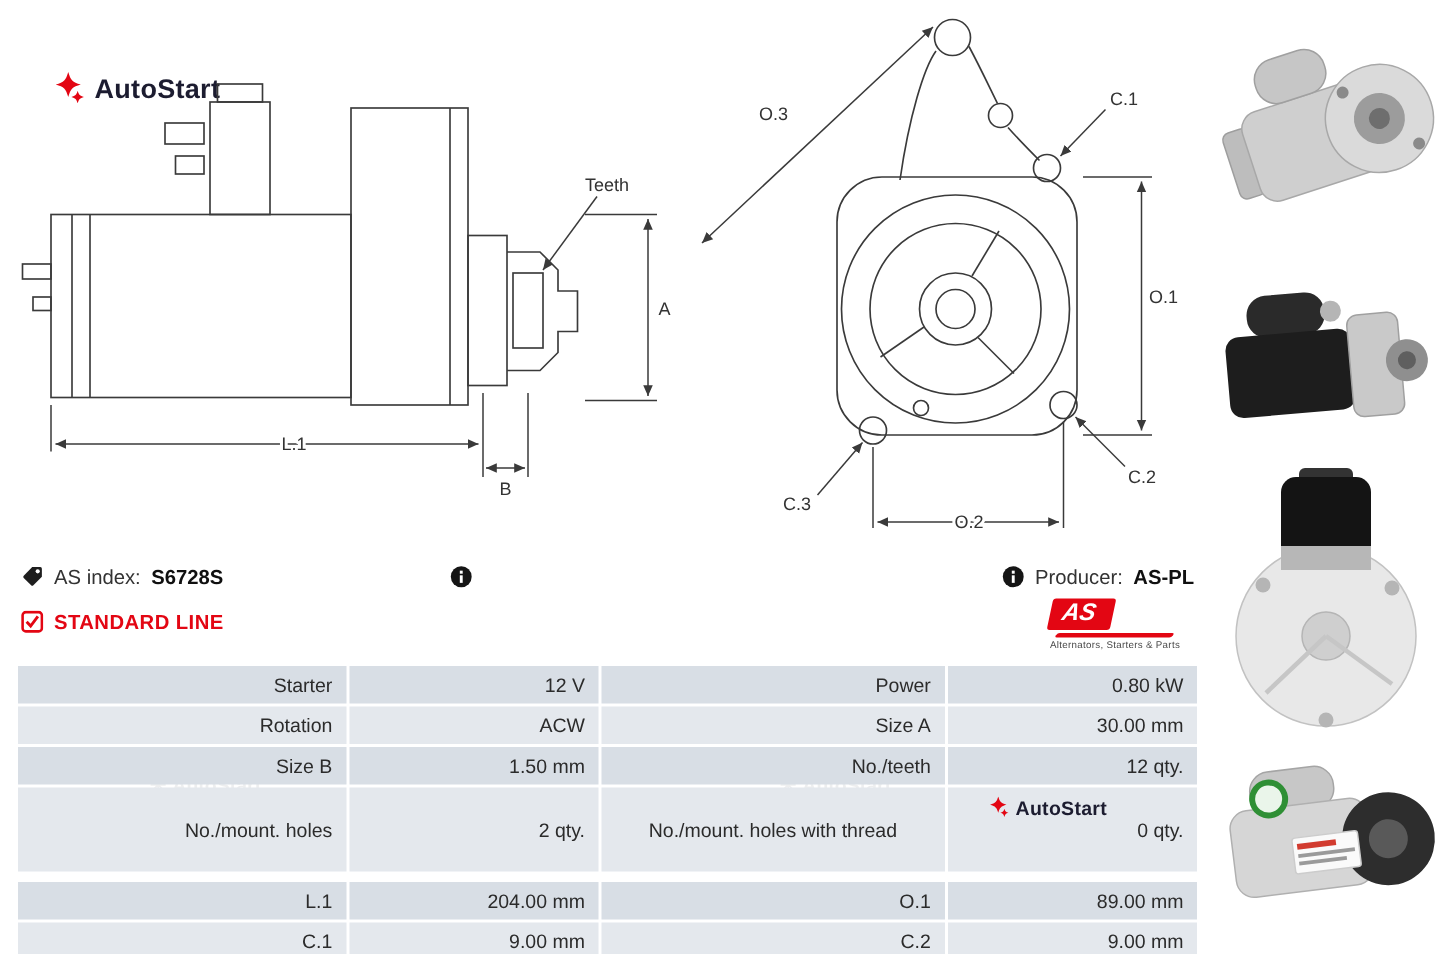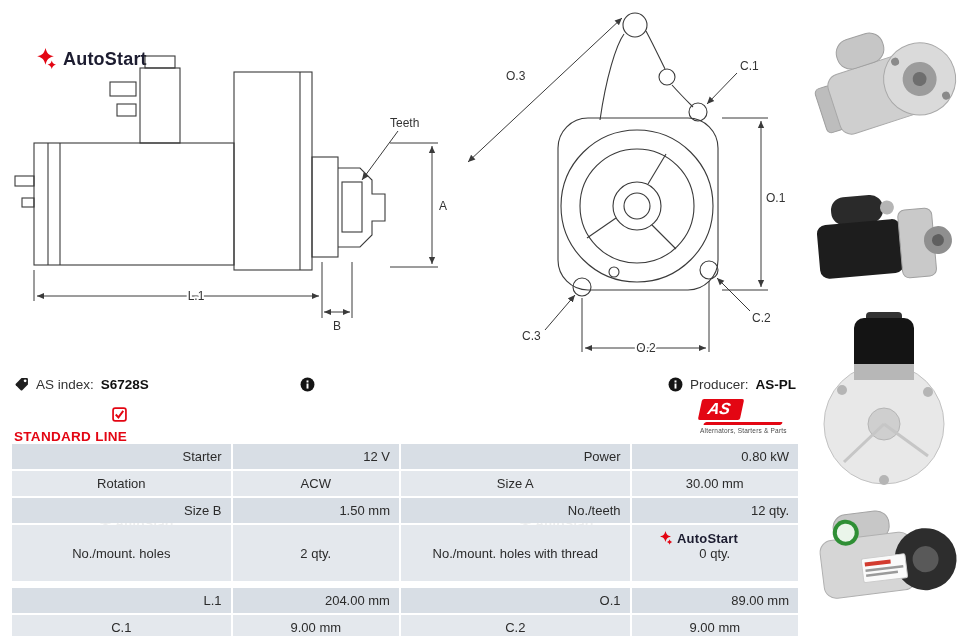--- a/index.html
+++ b/index.html
@@ -28,21 +28,21 @@
   .aspl { position:absolute; left:700px; top:399px; width:95px; text-align:left; }
   .aspl-flag { display:inline-block; background:#e30613; color:#fff; font-weight:bold; font-style:italic;
                font-size:16px; line-height:18px; padding:1px 12px 2px 8px; transform:skewX(-12deg); border-radius:2px; }
   .aspl-swoosh { width:78px; height:3px; background:#e30613; margin:2px 0 2px 4px; transform:skewX(-35deg); border-radius:2px; }
   .aspl-tag { font-size:6.5px; color:#4a4a4a; letter-spacing:.2px; }
 
   
   .specs { position:absolute; left:10px; top:442px; width:790px; border-collapse:separate; border-spacing:2px; table-layout:fixed; }
   .specs td { font-size:13px; color:#2b2b2b; text-align:right; padding:0 9px; height:25px; vertical-align:middle; }
   .specs tr.odd  td { background:#d8dee5; }
-  .specs tr.even td { background:#e4e8ed;text-align:center; }
+  .specs tr.even td { background:#e4e8ed; }
   .specs tr.tall td { height:56px; }
   .specs tr.spacer td { background:transparent; height:3px; padding:0; }
   .specs td.center { text-align:center;margin-left:13px; }
 
   
   .wm { position:absolute; font-size:13px; font-weight:bold; color:#5a636d; opacity:.10; display:flex; gap:4px; align-items:center; pointer-events:none; }
 
   
   .photo { position:absolute; background:#fff; }
 </style>
@@ -162,21 +162,21 @@
   <div class="info-item" style="left:668px; top:377px;">
     <svg class="iicon" width="15" height="15" viewBox="0 0 14 14">
       <circle cx="7" cy="7" r="6.5" fill="#151515"></circle>
       <rect x="6.1" y="3.2" width="1.8" height="1.9" fill="#fff"></rect>
       <rect x="6.1" y="6.1" width="1.8" height="4.7" fill="#fff"></rect>
     </svg>
     <span>Producer:</span>
     <b>AS-PL</b>
   </div>
 
-  <div class="info-item" style="left:14px; top:407px;flex-direction:column;">
+  <div class="info-item" style="left:14px; top:407px;">
     <svg class="iicon" width="15" height="15" viewBox="0 0 14 14">
       <rect x="1" y="1" width="12" height="12" rx="2" fill="#fff" stroke="#e30613" stroke-width="1.6"></rect>
       <path d="M3.5 7 L6 9.7 L10.5 3.6" fill="none" stroke="#e30613" stroke-width="1.8"></path>
     </svg>
     <span class="standard">STANDARD LINE</span>
   </div>
 
 
   <div class="aspl">
     <div class="aspl-flag"><span>AS</span></div>

